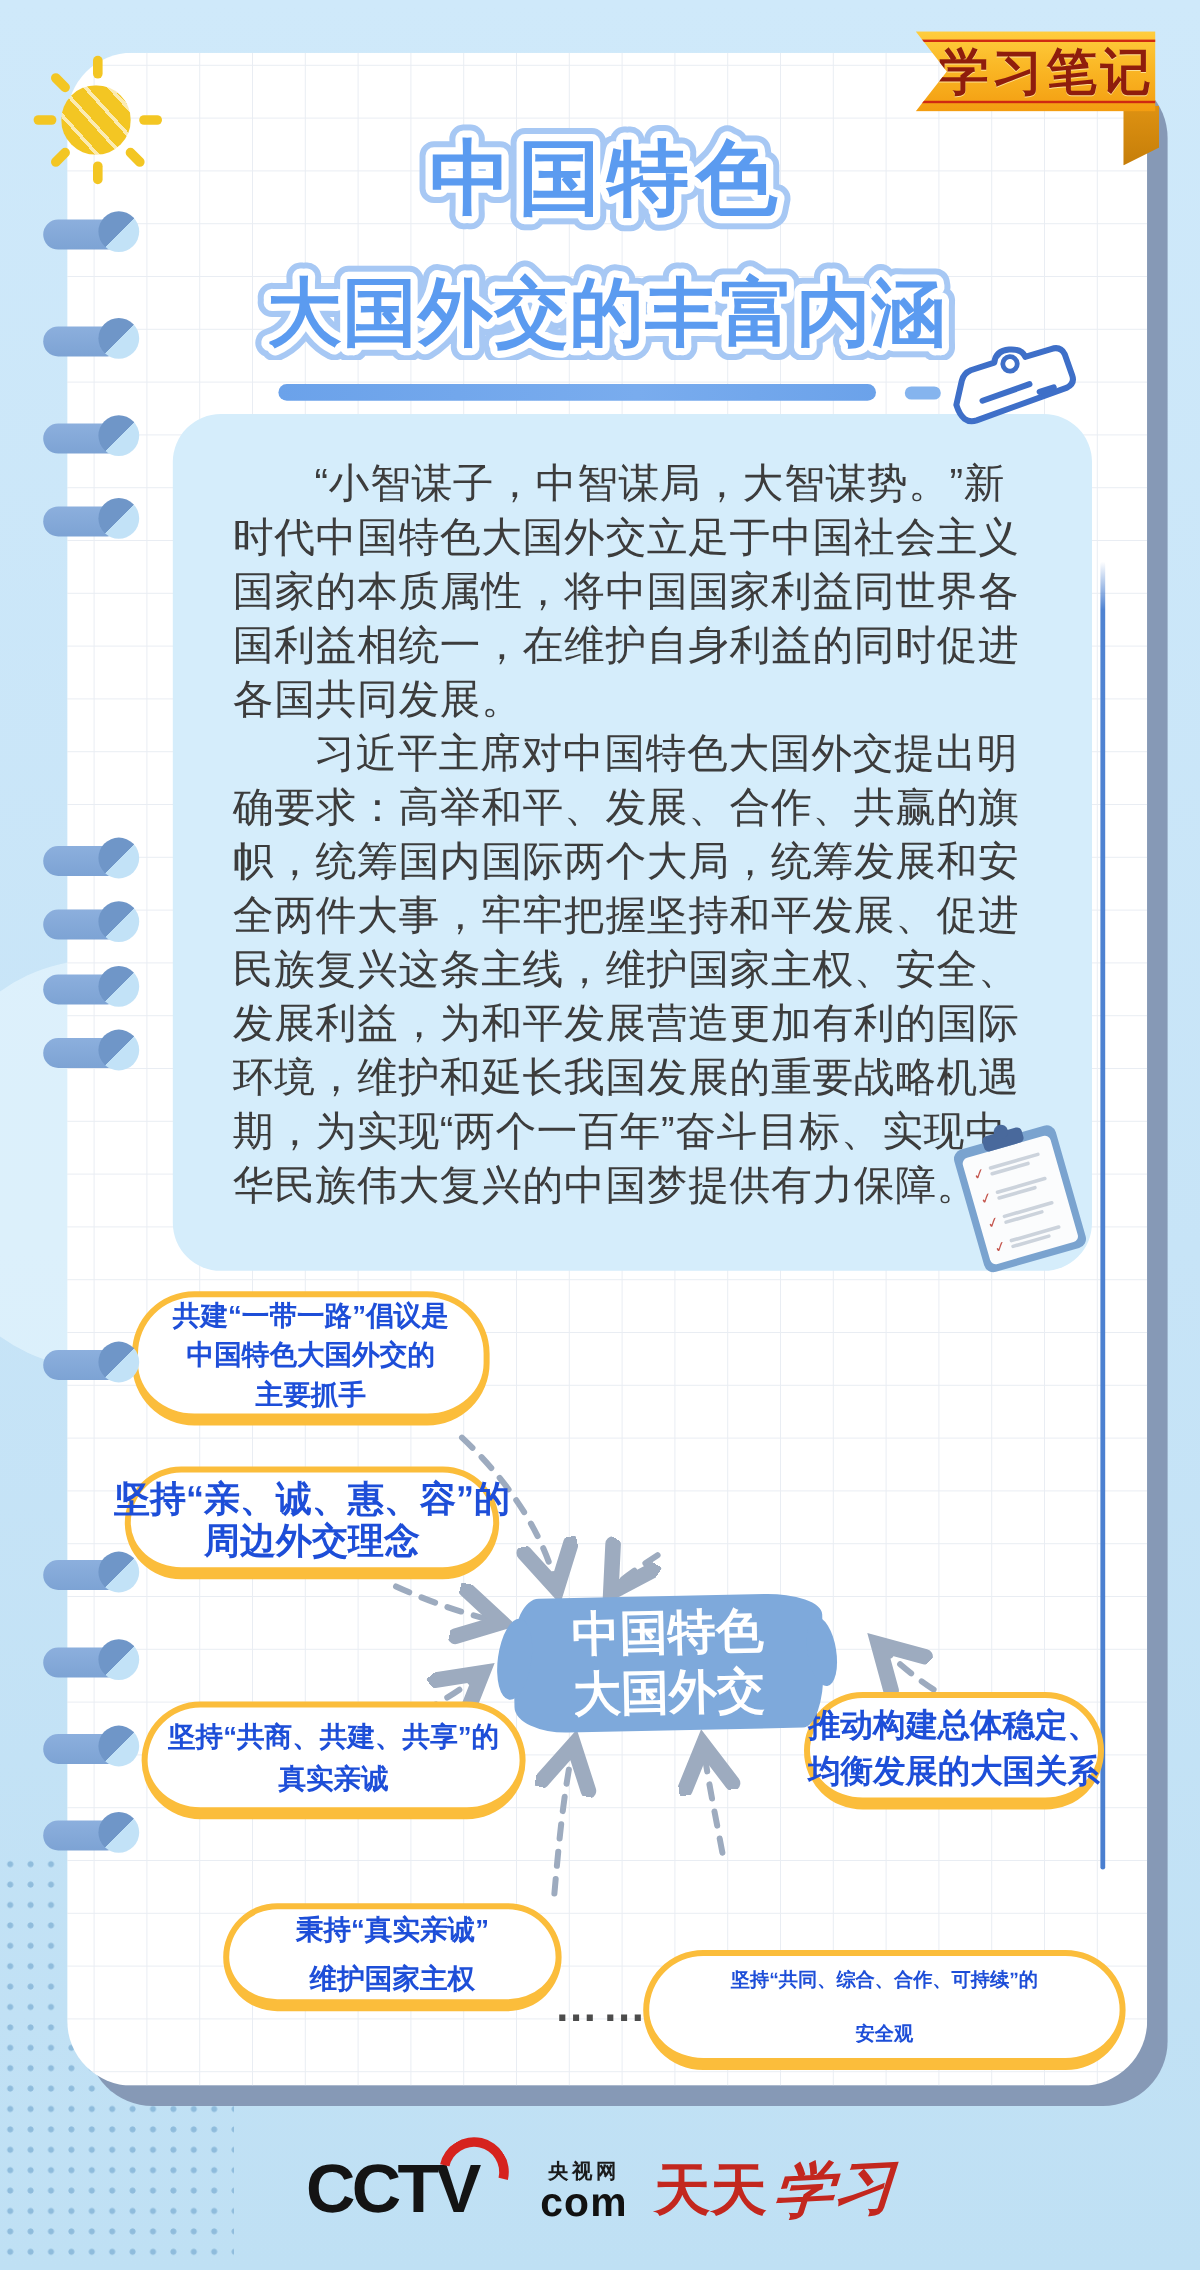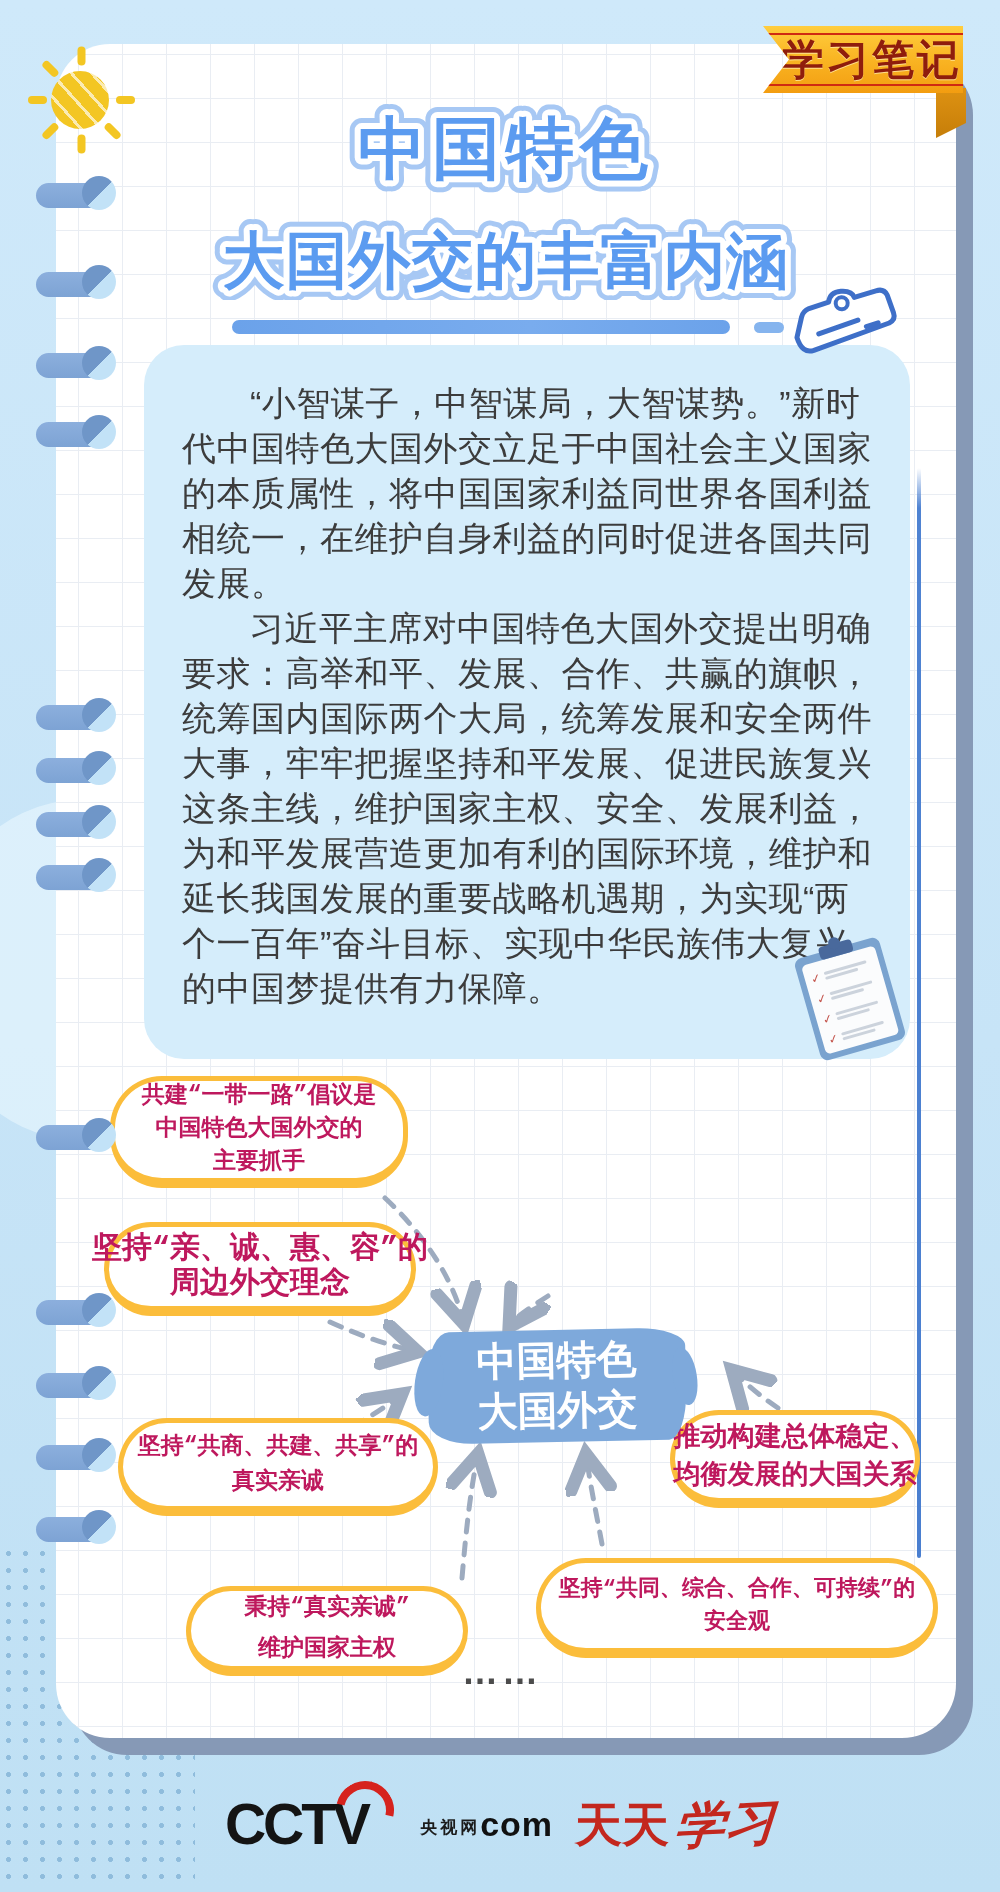--- a/index.html
+++ b/index.html
@@ -49,21 +49,21 @@
   .title-svg text{font-family:"Liberation Sans","DejaVu Sans",sans-serif;font-weight:800;}
   .t-outer{fill:#5b9bf0;stroke:#a7c8f4;stroke-width:22px;paint-order:stroke;stroke-linejoin:round;}
   .t-inner{fill:#5b9bf0;stroke:#ffffff;stroke-width:12px;paint-order:stroke;stroke-linejoin:round;}
   .underline-brush{position:absolute;left:232px;top:320px;width:498px;height:14px;border-radius:7px;
         background:linear-gradient(90deg,#6ba2ea,#79acee 60%,#6ba2ea);z-index:4;}
   .underline-dash{position:absolute;left:754px;top:322px;width:30px;height:11px;border-radius:6px;
         background:#85b4ee;z-index:4;}
   .clip-icon{position:absolute;left:786px;top:286px;width:120px;height:72px;z-index:5;transform:rotate(-4deg);}
   
   .intro-box{position:absolute;left:144px;top:345px;width:766px;height:714px;border-radius:40px;
-        background:#d5edfb;z-index:3;padding:36px 38px;box-sizing:border-box;}
+        background:#d5edfb;z-index:3;padding:36px 50px;box-sizing:border-box;}
   .intro-box p{margin:0;text-indent:2em;font-size:34px;line-height:45px;color:#3c3c3c;
         font-weight:500;letter-spacing:.5px;}
   
   .clipboard{position:absolute;left:806px;top:946px;width:88px;height:106px;z-index:5;transform:rotate(-16deg);}
   .board{position:absolute;inset:0;background:#7aa3cf;border-radius:8px;}
   .board-paper{position:absolute;left:6px;top:8px;right:6px;bottom:6px;background:#fbfcfd;border-radius:5px;}
   .board-clip{position:absolute;left:50%;top:-5px;width:34px;height:13px;margin-left:-17px;
         background:#49699c;border-radius:4px;}
   .board-knob{position:absolute;left:50%;top:-11px;width:12px;height:12px;margin-left:-6px;border-radius:50%;background:#49699c;}
   .board-row{position:absolute;left:12px;display:flex;align-items:center;gap:4px;}
@@ -76,48 +76,48 @@
   
   .pin{position:absolute;left:36px;width:100px;height:38px;z-index:6;}
   .pin-body{position:absolute;left:0;top:7px;width:66px;height:25px;border-radius:13px;
         background:linear-gradient(180deg,#8cafdd,#7da3d4);}
   .pin-head{position:absolute;left:46px;top:0;width:34px;height:34px;border-radius:50%;
         background:linear-gradient(135deg,#6f96c8 52%,#c2e2f7 52%);}
   
   .arrows-svg{position:absolute;left:0;top:0;width:1000px;height:1892px;z-index:4;pointer-events:none;}
   .bubble{position:absolute;background:#ffffff;border:5px solid #fbbd3b;border-bottom-width:10px;
         border-radius:52px;display:flex;align-items:center;justify-content:center;text-align:center;
-        color:#be185d;font-weight:600;white-space:pre;z-index:5;box-sizing:border-box;font-family:Liberation Mono, monospace;}
+        color:#1d4ed8;font-weight:600;white-space:pre;z-index:5;box-sizing:border-box;}
   .b-belt{left:110px;top:1076px;width:298px;height:112px;font-size:23px;line-height:33px;}
   .b-neigh{left:104px;top:1222px;width:312px;height:94px;font-size:30px;line-height:35px;}
   .b-newrel{left:526px;top:1064px;width:412px;height:228px;font-size:20px;line-height:35px;border-radius:46px;}
   .b-gov{left:118px;top:1418px;width:320px;height:98px;font-size:23px;line-height:35px;}
   .b-africa{left:186px;top:1586px;width:282px;height:90px;font-size:23px;line-height:41px;}
   .b-major{left:670px;top:1410px;width:250px;height:98px;font-size:27px;line-height:38px;}
-  .b-sec{left:536px;top:1558px;width:402px;height:100px;font-size:22px;line-height:33px;}
+  .b-sec{left:536px;top:1625px;width:402px;height:100px;font-size:16px;line-height:45px;}
   .center-node{position:absolute;left:428px;top:1330px;width:258px;height:112px;background:#7ea9db;
         border-radius:22px 48px 18px 44px / 44px 18px 48px 22px;transform:rotate(-1.2deg);z-index:5;
         display:flex;align-items:center;justify-content:center;text-align:center;white-space:pre;
         color:#ffffff;font-size:40px;line-height:50px;font-weight:700;
         font-family:"Liberation Serif","DejaVu Serif",serif;}
   .center-node::before{content:"";position:absolute;left:-13px;top:16px;width:28px;height:68px;
         background:#7ea9db;border-radius:50%;transform:rotate(9deg);}
   .center-node::after{content:"";position:absolute;right:-11px;top:20px;width:24px;height:58px;
         background:#7ea9db;border-radius:50%;transform:rotate(-8deg);}
   .ellipsis{position:absolute;left:462px;top:1652px;width:160px;height:44px;z-index:5;
         font-size:36px;font-weight:800;color:#4c4c4c;letter-spacing:4px;line-height:40px;}
   
   .footer{position:absolute;left:0;top:1756px;width:100%;height:136px;z-index:3;
         display:flex;align-items:center;justify-content:center;gap:22px;}
   .cctv-wrap{position:relative;display:flex;align-items:center;}
   .cctv-text{font-size:57px;font-weight:800;color:#141414;letter-spacing:-3px;line-height:54px;}
   .swoosh{position:absolute;right:-26px;top:-16px;width:42px;height:42px;border:8px solid #d6231e;
         border-radius:50%;border-left-color:transparent;border-bottom-color:transparent;
         transform:rotate(-32deg);}
-  .cctv-col{display:flex;flex-direction:row;align-items:flex-end;margin-left:30px;}
+  .cctv-col{display:flex;flex-direction:column;align-items:center;margin-left:30px;}
   .cctv-cn{font-size:17px;font-weight:700;color:#1b1b1b;letter-spacing:3px;}
   .cctv-com{font-size:34px;font-weight:800;color:#111111;line-height:30px;letter-spacing:1px;}
   .slogan{color:#c3271e;font-family:"Liberation Serif","DejaVu Serif",serif;font-weight:700;
         display:flex;align-items:baseline;gap:6px;}
   .slogan-tian{font-size:47px;}
   .slogan-xue{font-size:50px;font-style:italic;display:inline-block;transform:skewX(-7deg) rotate(-3deg);}
 </style>
 </head>
 <body>
 

